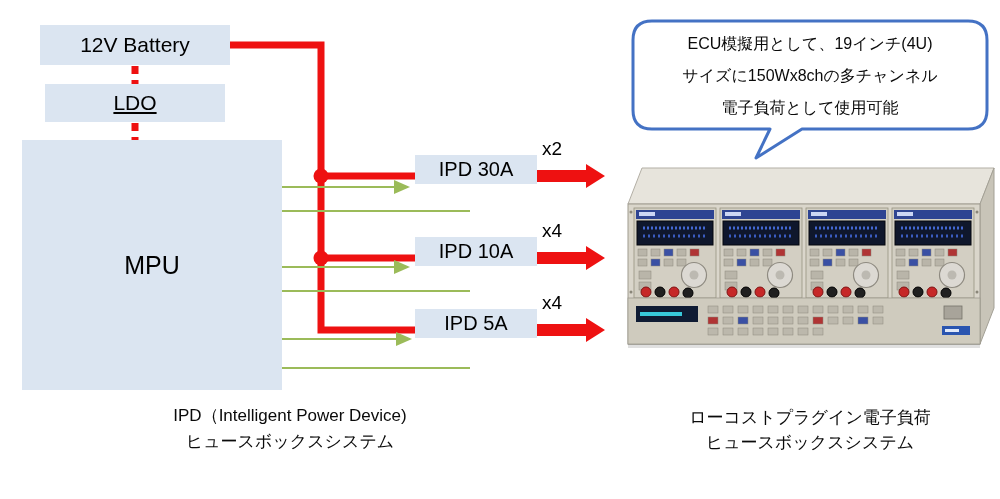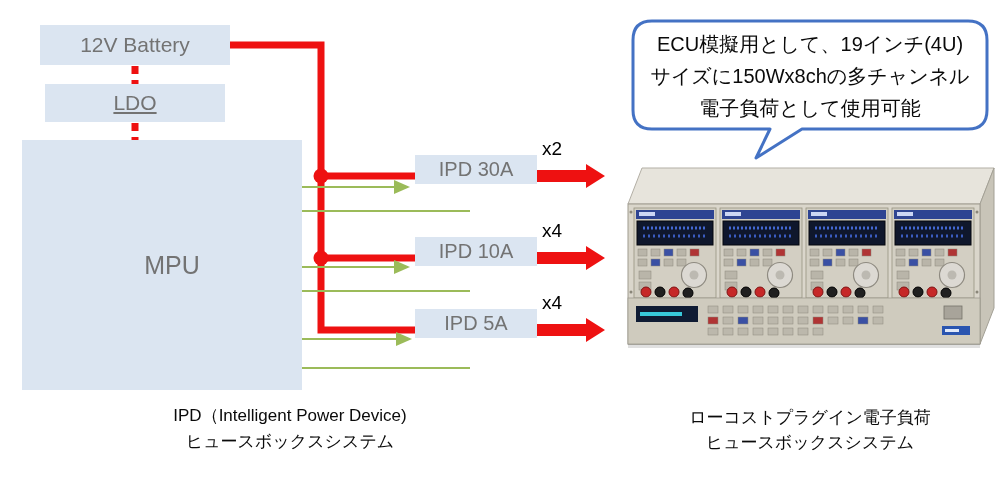--- a/index.html
+++ b/index.html
@@ -3,36 +3,36 @@
 <meta charset="utf-8">
 <style>
   html,body{margin:0;padding:0;background:#fff;}
   .canvas{
     position:relative;width:1000px;height:499px;background:#ffffff;
     font-family:"Liberation Sans", sans-serif;overflow:hidden;color:#000;
   }
   .overlay{position:absolute;left:0;top:0;width:1000px;height:499px;pointer-events:none;}
   .box{
     position:absolute;background:#dbe5f1;display:flex;align-items:center;justify-content:center;
-    color:#737373;text-align:center;
+    color:#000000;text-align:center;
   }
   #battery{left:40px;top:25px;width:190px;height:40px;font-size:21px;}
   #ldo{left:45px;top:84px;width:180px;height:38px;font-size:21px;text-decoration:underline;}
-  #mpu{left:22px;top:140px;width:260px;height:250px;font-size:25px;padding-left:20px;}
+  #mpu{left:22px;top:140px;width:260px;height:250px;font-size:25px;}
   .ipd{left:415px;width:122px;height:29px;font-size:20px;}
   #ipd30{top:155px;}
   #ipd10{top:237px;}
   #ipd5{top:309px;}
   .mult{position:absolute;font-size:19px;color:#000;text-align:center;}
   #mult0{left:542px;top:138px;}
   #mult1{left:542px;top:220px;}
   #mult2{left:542px;top:292px;}
   .bubble-text{
     position:absolute;left:635px;top:28px;width:350px;text-align:center;
-    font-size:20px;line-height:32px;color:#0a0a0a;
+    font-size:16px;line-height:32px;color:#0a0a0a;
   }
   .caption{position:absolute;text-align:center;color:#0a0a0a;}
   #caption-left{left:110px;top:403px;width:360px;font-size:17px;line-height:26px;}
   #caption-right{left:630px;top:405px;width:360px;font-size:17px;line-height:25px;}
   .product-svg{position:absolute;left:612px;top:160px;width:388px;height:192px;}
 </style>
 </head>
 <body>
 
 <div class="canvas">

